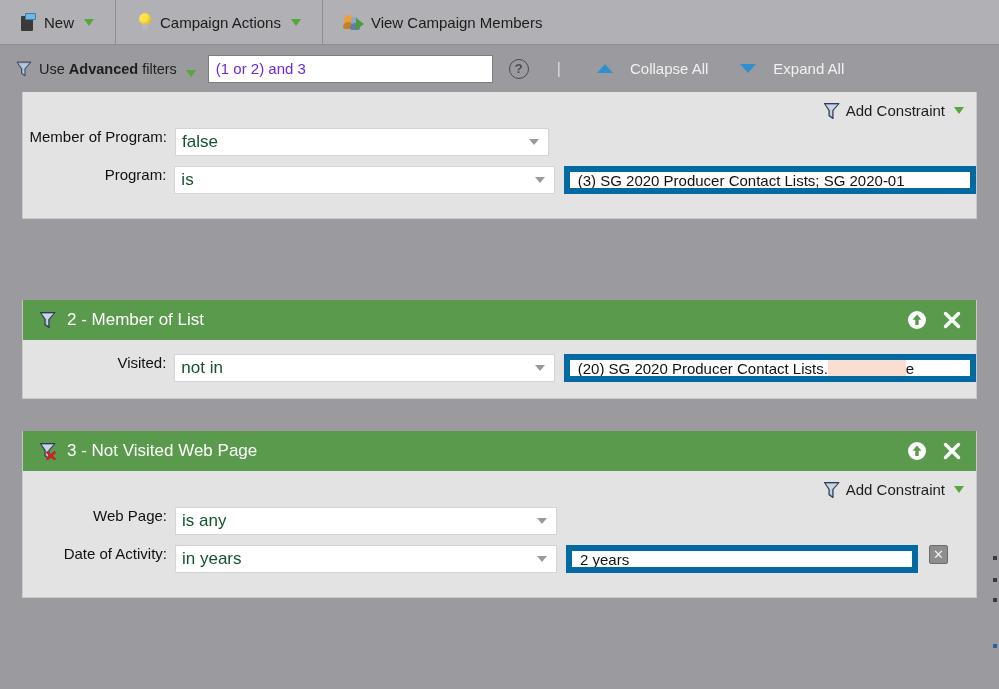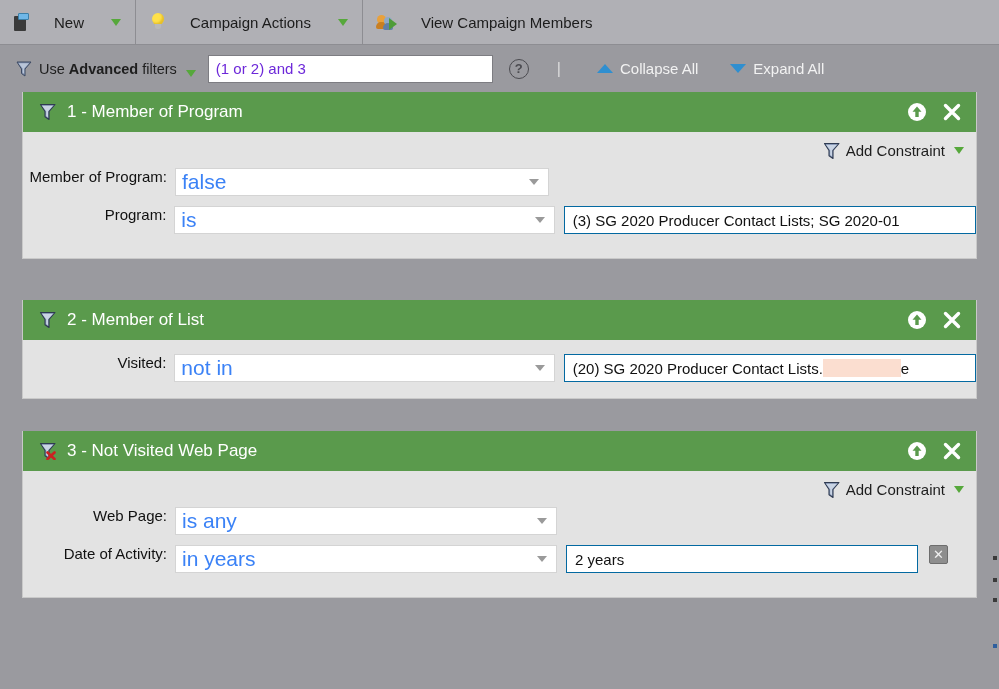--- a/index.html
+++ b/index.html
@@ -16,22 +16,22 @@
   
   .toolbar {
     position: absolute; left: 0; top: 0;
     width: 999px; height: 45px;
     background: #b0b0b5;
     border-bottom: 1px solid #8d8d92;
     display: flex; align-items: center;
   }
   .tb-group {
     display: flex; align-items: center;
-    height: 45px; padding: 0 14px;
-    gap: 24px;
+    height: 45px; padding: 0 21px;
+    gap: 7px;
     cursor: default;
   }
   .tb-sep {
     width: 1px; height: 45px;
     background: #8d8d92;
   }
   .tb-label { font-size: 15px; color: #1c1c1c; white-space: nowrap; }
   .tb-caret {
     width: 0; height: 0;
     border-left: 5px solid transparent;
@@ -128,21 +128,21 @@
     margin-left: 16px;
     width: 20px; height: 20px;
     border: 1.6px solid #4b4b50;
     border-radius: 50%;
     display: flex; align-items: center; justify-content: center;
     font-size: 13px; font-weight: bold; color: #4b4b50;
     line-height: 1;
   }
   .pipe { margin-left: 28px; color: #ddd; font-size: 16px; }
   .ca-link {
-    display: flex; align-items: center; gap: 7px;
+    display: flex; align-items: center; gap: 17px;
     margin-left: 36px; cursor: default;
     font-size: 15px; color: #f2f2f2;
   }
   .ca-link.expand { margin-left: 32px; }
   .tri-up {
     width: 0; height: 0;
     border-left: 8px solid transparent;
     border-right: 8px solid transparent;
     border-bottom: 9px solid #2f8fd0;
   }
@@ -206,39 +206,39 @@
     padding-right: 8px;
     font-size: 15px; color: #111;
     white-space: nowrap;
   }
   .select {
     height: 28px;
     background: #ffffff;
     border: 1px solid #d4d4d4;
     display: flex; align-items: center;
     padding: 0 6px;
-    font-size: 21px; color: #3b82f6;
+    font-size: 17px; color: #14532d;
     position: relative;
   }
   .select .val { white-space: nowrap; overflow: hidden; }
   .select .arw {
     position: absolute; right: 9px; top: 50%;
     width: 0; height: 0;
     border-left: 5px solid transparent;
     border-right: 5px solid transparent;
     border-top: 6px solid #9a9a9a;
     transform: translateY(-50%);
   }
   .w-op    { width: 382px; }
   .w-op-sm { width: 374px; }
 
   .valuebox {
     height: 28px;
     background: #ffffff;
-    border: 1px solid #0369a1;
+    border: 6px solid #0369a1;
     margin-left: 9px;
     display: flex; align-items: center;
     padding: 0 8px;
     font-size: 15px; color: #111;
     white-space: nowrap;
     overflow: hidden;
     position: relative;
   }
   .w-val-wide { width: 414px; }
   .w-val-mid  { width: 352px; }
@@ -337,40 +337,20 @@
   </div>
 
   <div class="ca-link expand">
     <span class="tri-down"></span>
     <span>Expand All</span>
   </div>
 </div>
 
 <div class="panels">
     <div class="panel" style="top: 0px;">
-      <div class="panel-head">
-        <span class="ico" style="width:19px;height:18px"><svg width="19" height="18" viewBox="0 0 19 18">
-  <path d="M1.5 1.5 L16 1.5 L10 8.5 L10 16.5 L6 13.8 L6 8.5 Z" fill="#8b9bb8" stroke="#2f3b52" stroke-width="1.1" stroke-linejoin="round"></path>
-  <path d="M3.2 2.9 L13.8 2.9 L9 8.2 L9 14.3 L7.2 13 L7.2 8.2 Z" fill="#c9d4e4"></path>
-</svg></span>
-        <span class="panel-title">1 - Member of Program</span>
-        <span class="head-actions">
-          <span style="display:flex">
-            <svg width="20" height="20" viewBox="0 0 20 20">
-  <circle cx="10" cy="10" r="9" fill="#ffffff"></circle>
-  <path d="M10 4.5 L14.5 9.8 L11.7 9.8 L11.7 15 L8.3 15 L8.3 9.8 L5.5 9.8 Z" fill="#5a9a4c"></path>
-</svg>
-          </span>
-          <span style="display:flex">
-            <svg width="20" height="20" viewBox="0 0 20 20">
-  <path d="M3.5 3.5 L16.5 16.5 M16.5 3.5 L3.5 16.5" stroke="#ffffff" stroke-width="3.4" stroke-linecap="round"></path>
-</svg>
-          </span>
-        </span>
-      </div>
       <div class="panel-body">
         <div class="add-constraint-row">
           <span class="add-constraint">
             <span class="ico ico-funnel">
               <svg width="19" height="18" viewBox="0 0 19 18">
   <path d="M1.5 1.5 L16 1.5 L10 8.5 L10 16.5 L6 13.8 L6 8.5 Z" fill="#8b9bb8" stroke="#2f3b52" stroke-width="1.1" stroke-linejoin="round"></path>
   <path d="M3.2 2.9 L13.8 2.9 L9 8.2 L9 14.3 L7.2 13 L7.2 8.2 Z" fill="#c9d4e4"></path>
 </svg>
             </span>
             <span>Add Constraint</span>

